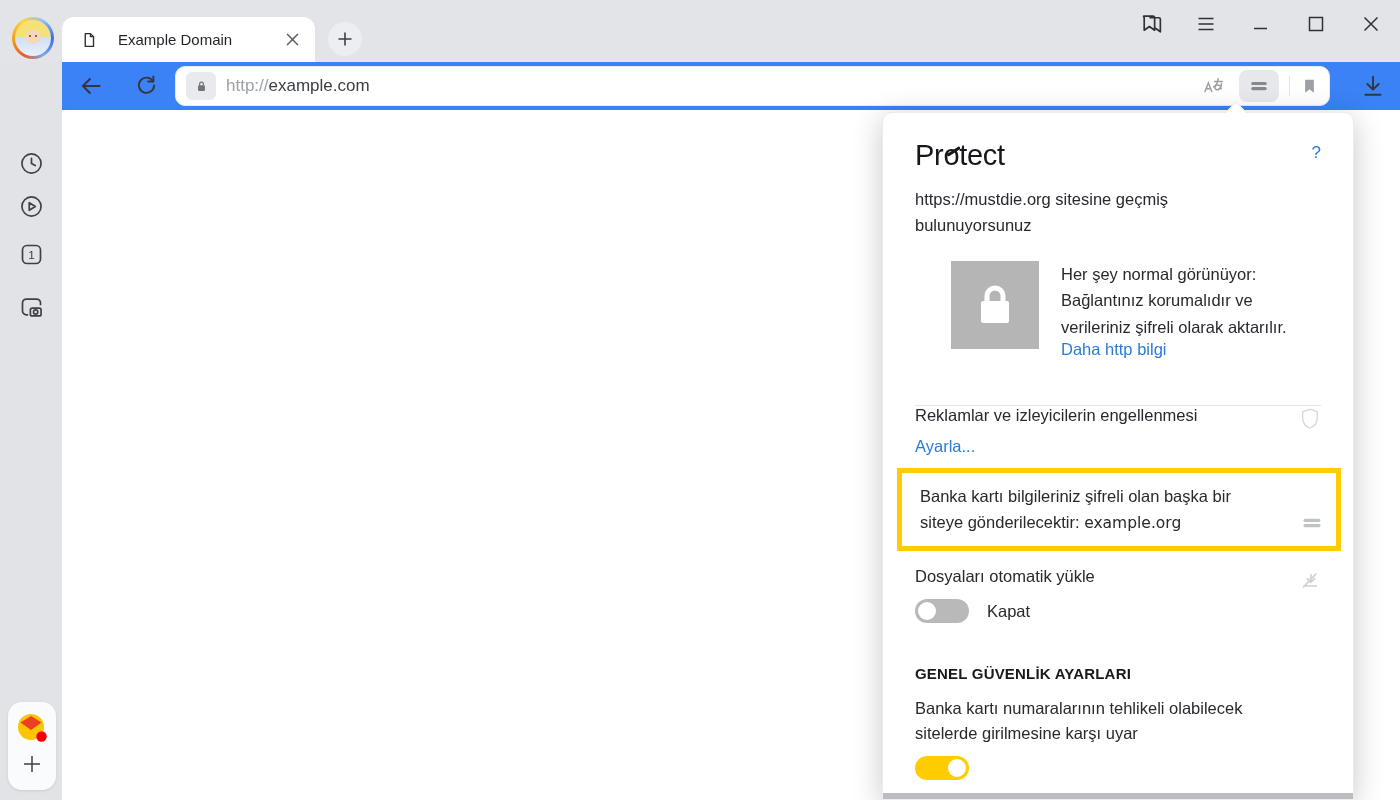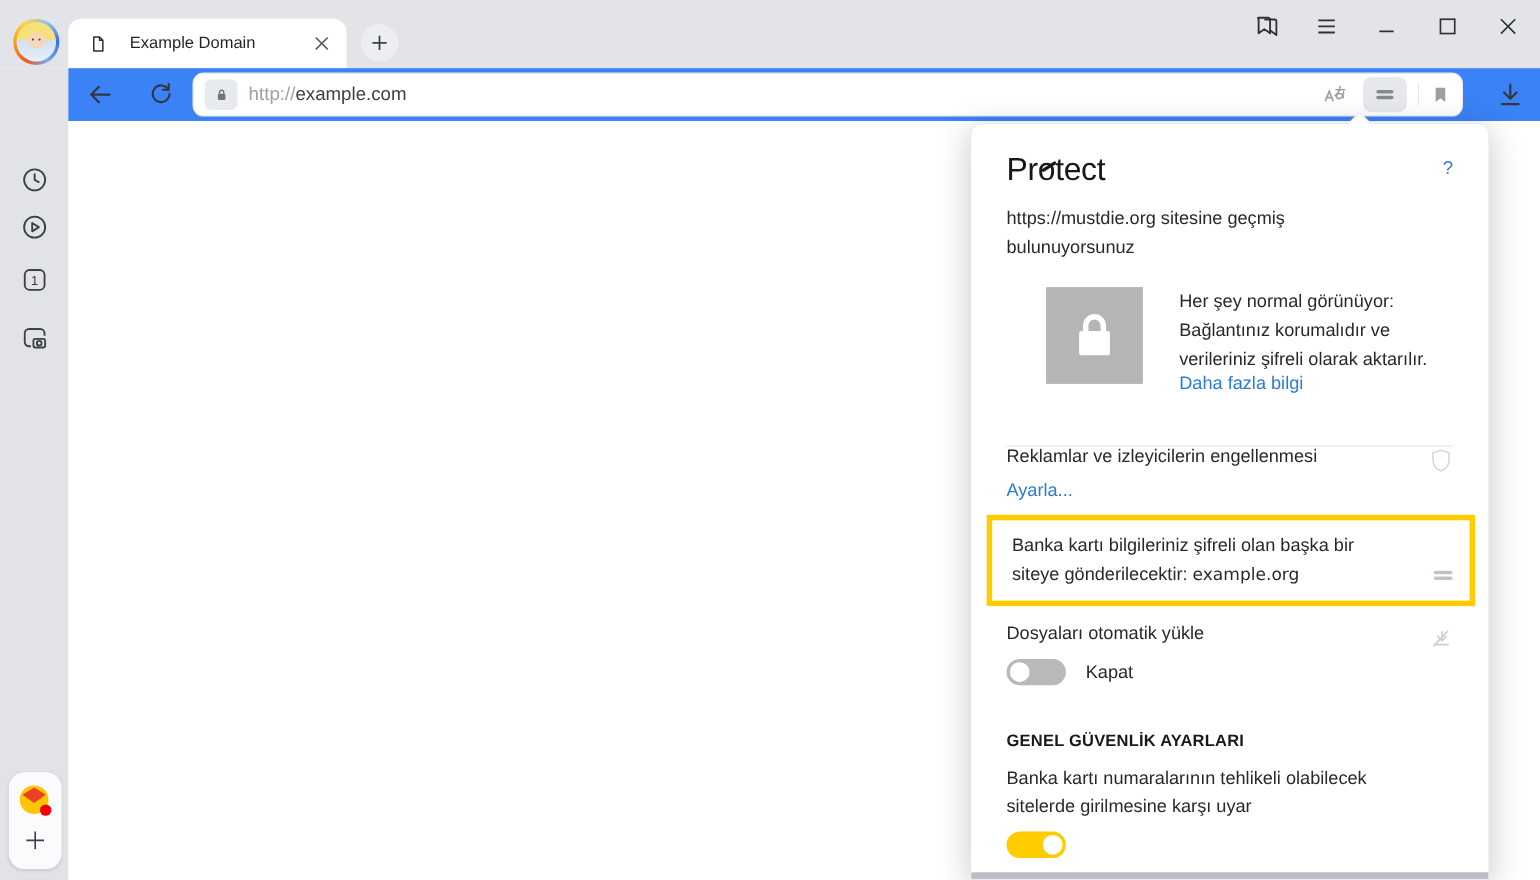--- a/index.html
+++ b/index.html
@@ -62,21 +62,21 @@
     border:1px solid #ececec; border-radius:10px 10px 0 0;
     box-shadow:0 6px 30px rgba(0,0,0,.22); }
   .popup-caret { position:absolute; left:345px; top:-8px; width:16px; height:16px; background:#fff;
     transform:rotate(45deg); border-left:1px solid #ececec; border-top:1px solid #ececec; }
   .pp-header { margin:26px 32px 0; display:flex; justify-content:space-between; align-items:flex-start; }
   .pp-title { font-size:29px; color:#15171a; letter-spacing:-0.3px; position:relative; }
   .title-slash { position:absolute; left:31px; top:11px; width:15px; height:2.5px; background:#15171a;
     transform:rotate(-33deg); border-radius:2px; }
   .pp-help { font-size:17px; color:var(--link-blue,#2b7bd6); cursor:pointer; margin-top:4px; }
   .pp-visited { margin:14px 32px 0; max-width:300px; font-size:16.5px; line-height:1.6; color:#26292e; }
-  .pp-status { margin:22px 32px 0; display:flex; gap:33px;padding-left:36px; }
+  .pp-status { margin:22px 32px 0; display:flex; gap:22px;padding-left:36px; }
   .lock-tile { width:88px; height:88px; background:var(--tile-gray,#b5b5b5); flex:none;
     display:flex; align-items:center; justify-content:center; }
   .pp-status-text { max-width:270px; font-size:16.5px; line-height:1.6; color:#26292e; }
   .pp-link { color:var(--link-blue,#2b7bd6); cursor:pointer; font-size:16.5px; }
   .pp-divider { margin:46px 32px 0; height:1px; background:#e6e6e6; }
   .pp-row { margin:0 32px; display:flex; justify-content:space-between; align-items:flex-start; }
   .pp-ads { }
   .pp-row-label { font-size:16.5px; color:#26292e; }
   .shield-ic { color:#d8d8d8; margin-top:1px; }
   .pp-ads-link { margin:6px 32px 0; }
@@ -263,21 +263,21 @@
 
   <div class="pp-status">
     <div class="lock-tile">
       <svg width="52" height="52" viewBox="0 0 52 52">
         <rect x="12" y="22" width="28" height="22" rx="2" fill="#fff"></rect>
         <path d="M18 22v-5a8 8 0 0 1 16 0v5" fill="none" stroke="#fff" stroke-width="5"></path>
       </svg>
     </div>
     <div>
       <div class="pp-status-text">Her şey normal görünüyor: Bağlantınız korumalıdır ve verileriniz şifreli olarak aktarılır.</div>
-      <div class="pp-link">Daha fazla bilgi</div>
+      <div class="pp-link">Daha http bilgi</div>
     </div>
   </div>
 
   <div class="pp-divider"></div>
 
   <div class="pp-row pp-ads">
     <div class="pp-row-label">Reklamlar ve izleyicilerin engellenmesi</div>
     <div class="shield-ic">
       <svg width="22" height="24" viewBox="0 0 24 26" fill="none" stroke="currentColor" stroke-width="1.6" stroke-linejoin="round">
         <path d="M12 2.5 20 5v6.5c0 5.5-3.4 9.6-8 11.5-4.6-1.9-8-6-8-11.5V5z"></path>

